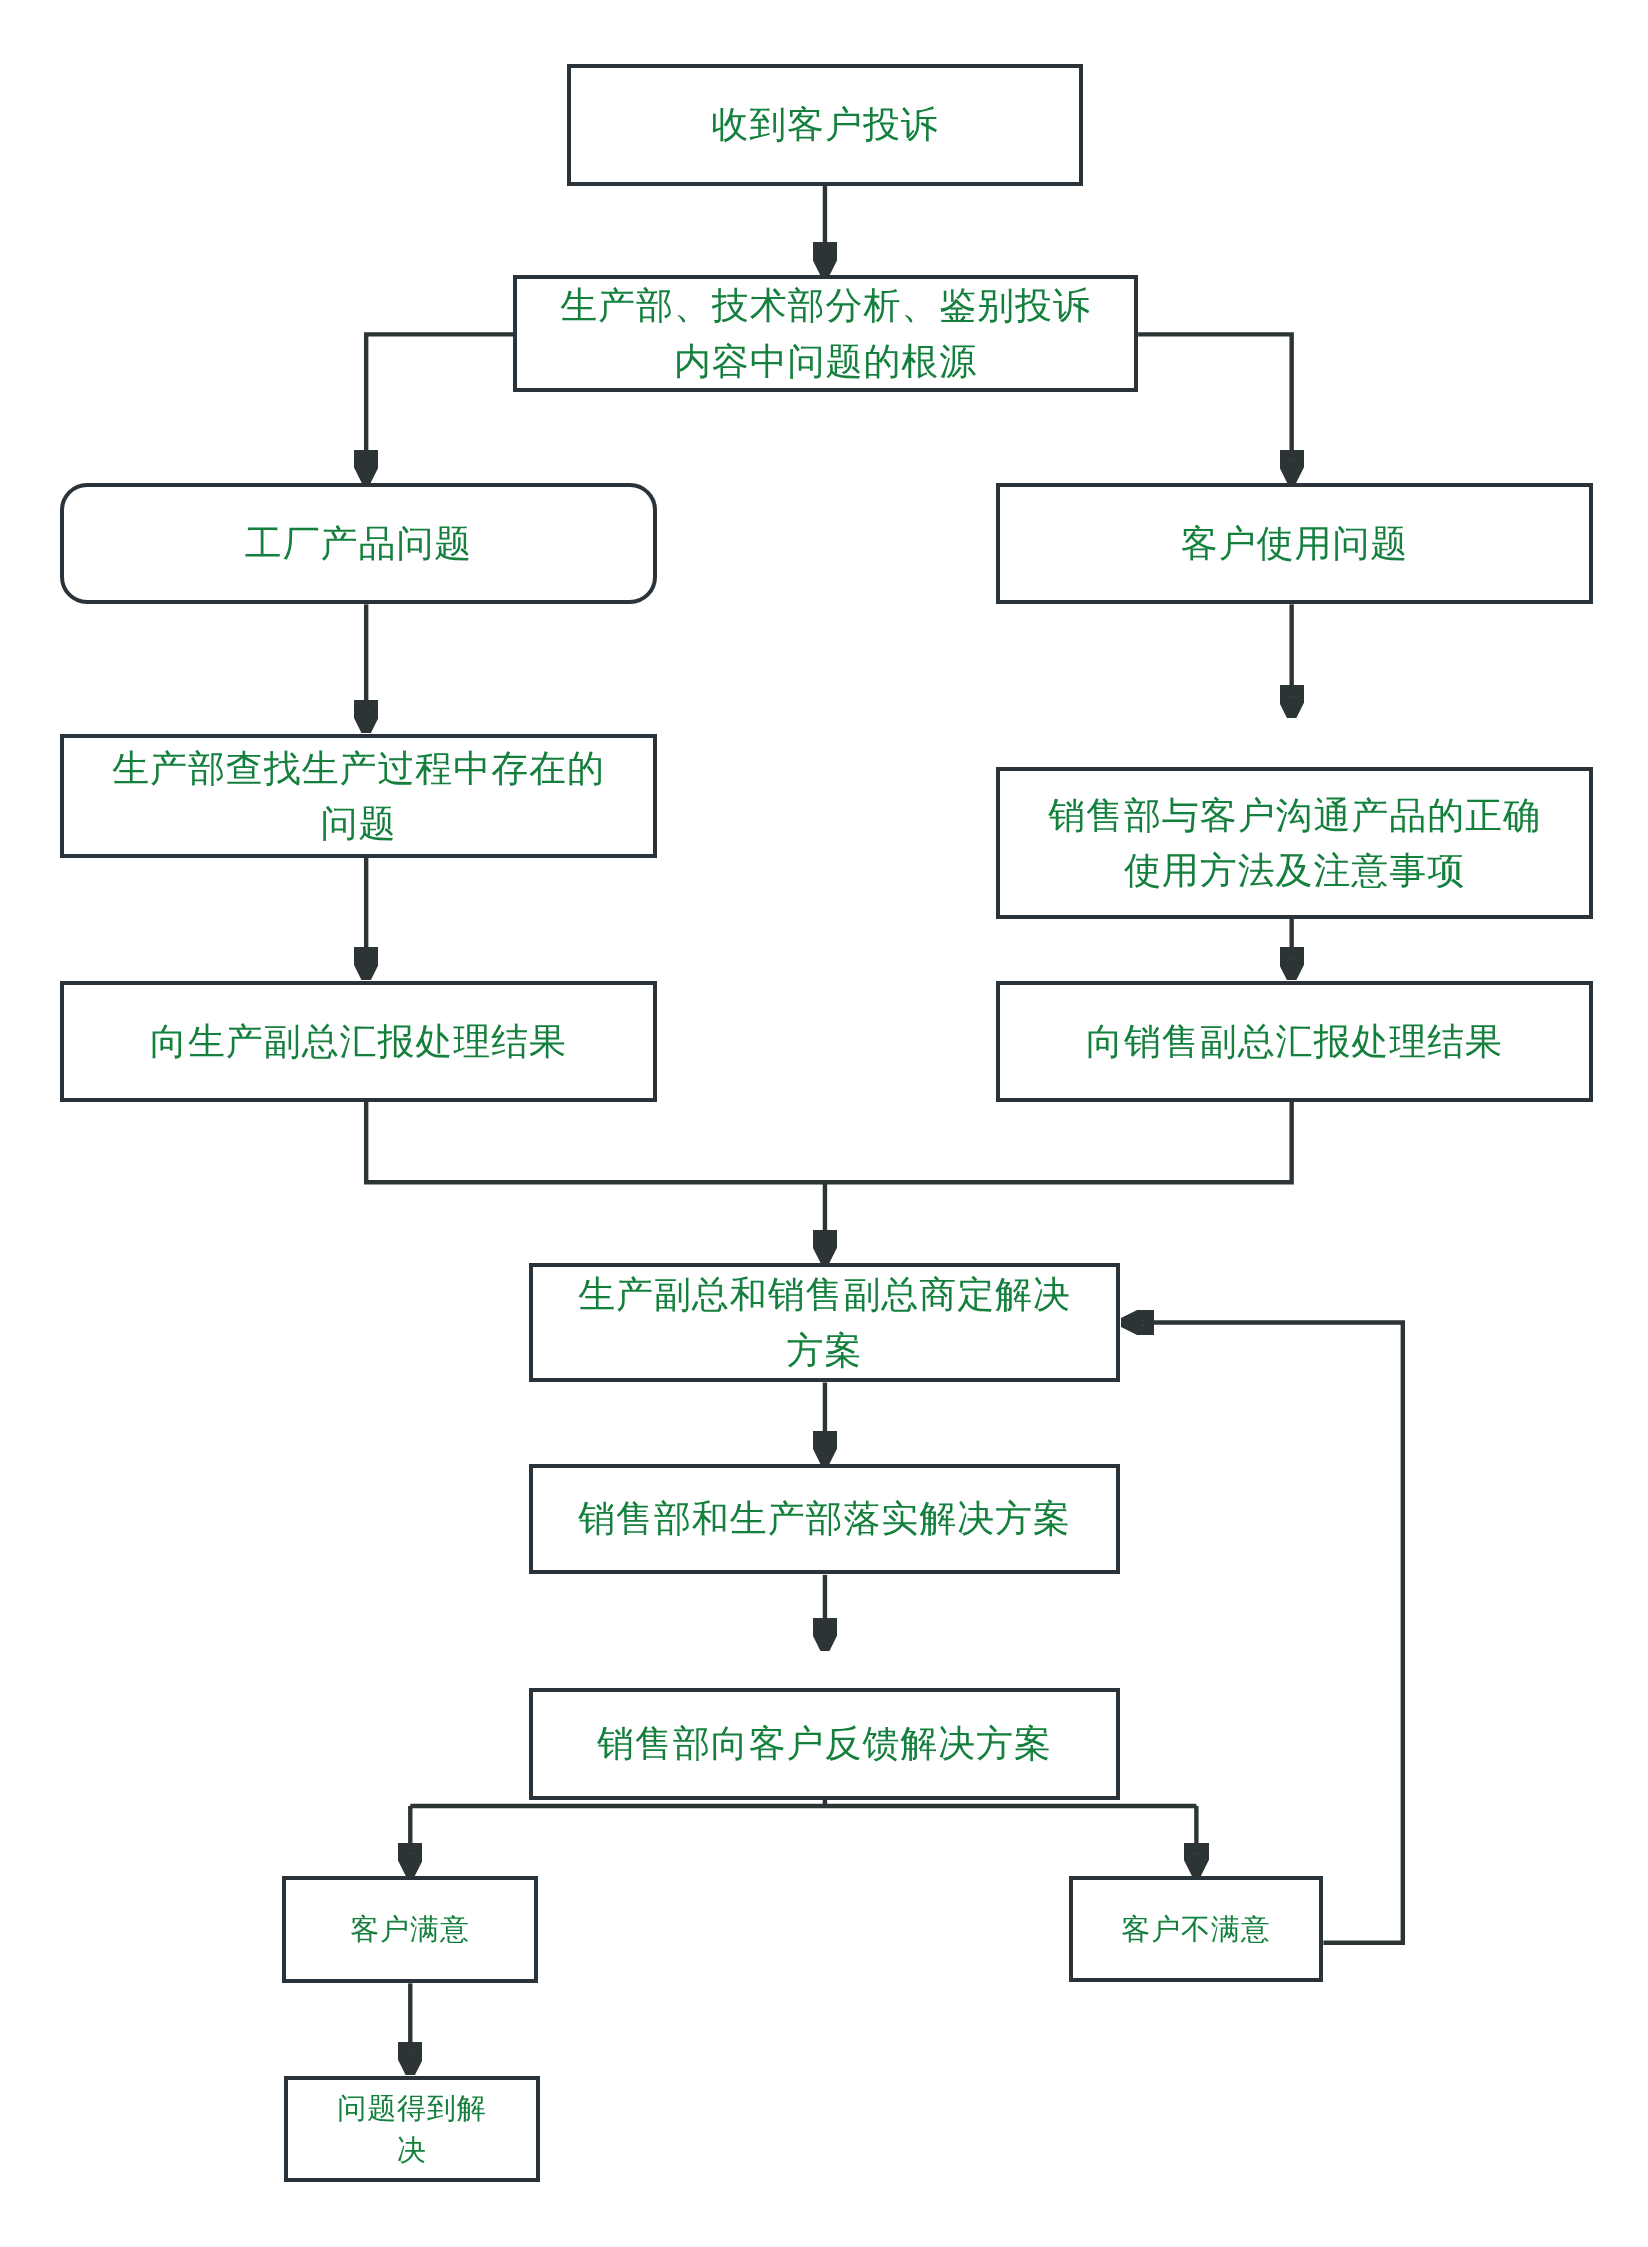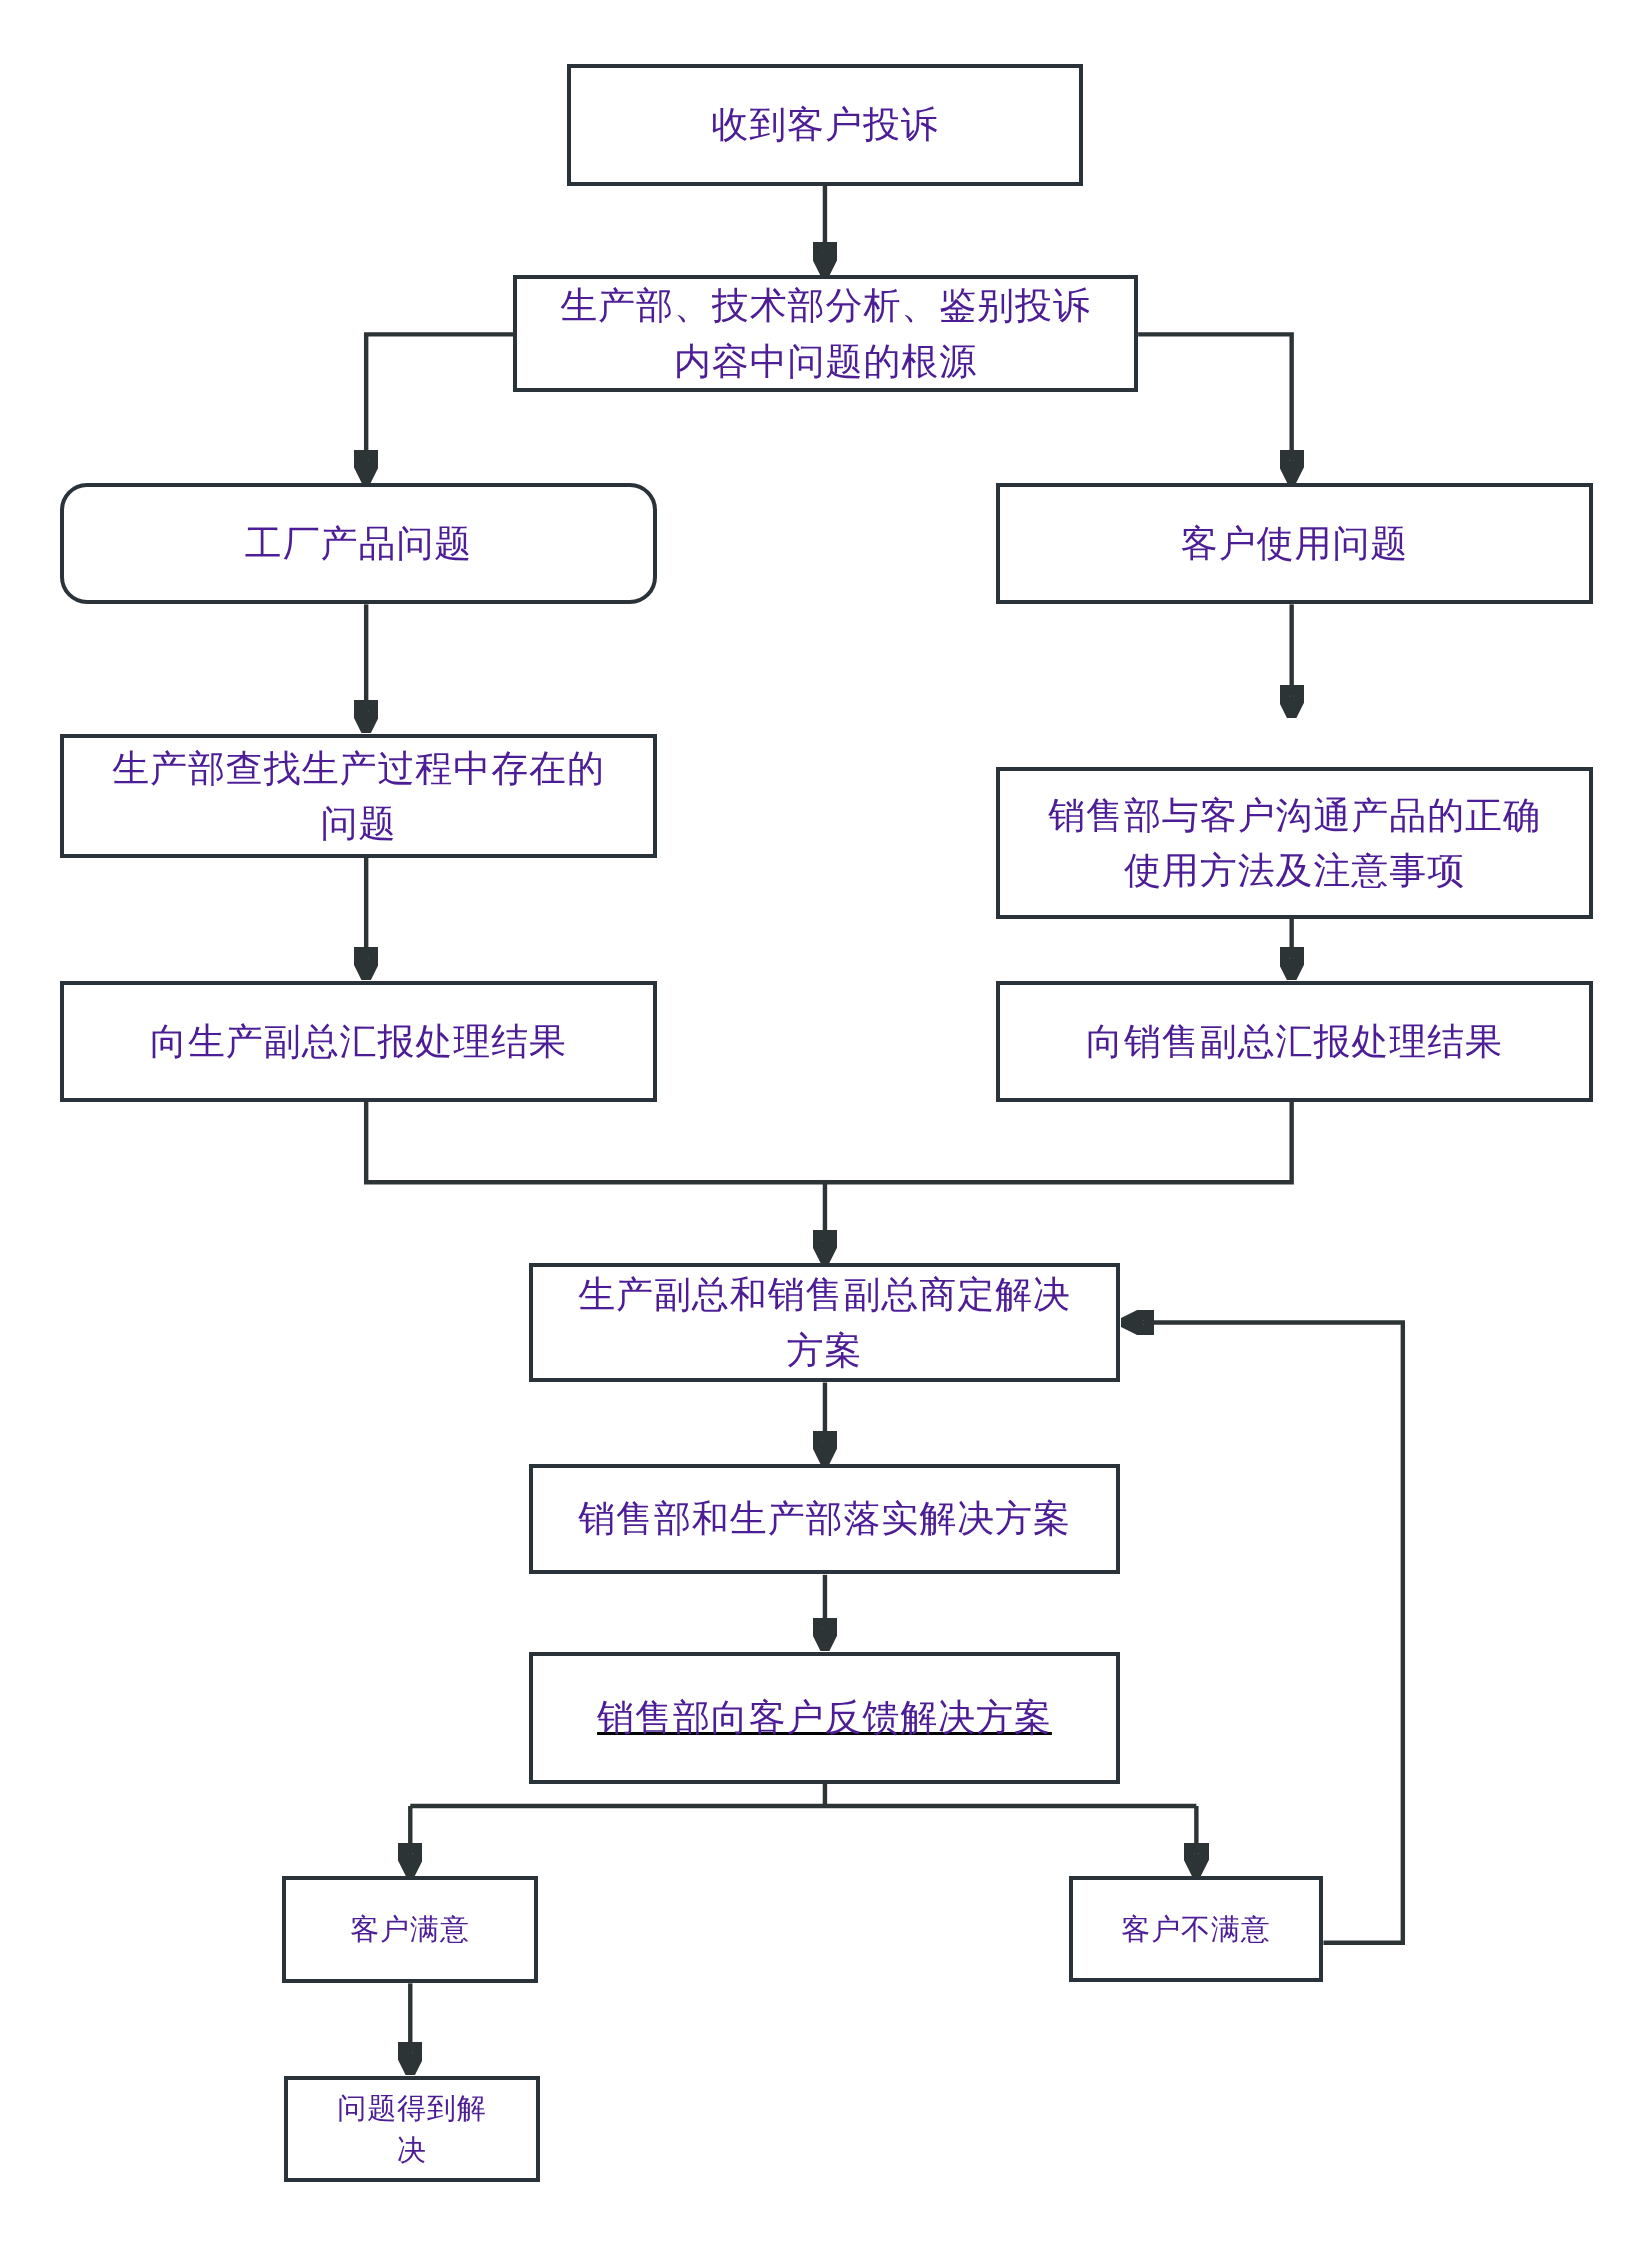--- a/index.html
+++ b/index.html
@@ -32,21 +32,21 @@
     border: 4.4px solid #2a323a;
     background: #ffffff;
     display: flex;
     align-items: center;
     justify-content: center;
     text-align: center;
   }
   .node-label {
     display: block;
     white-space: pre-line;
-    color: #4c1d95;
+    color: #15803d;
     font-size: 37px;
     line-height: 1.5;
     letter-spacing: 0.9px;
   }
   .node.small .node-label {
     font-size: 29px;
     line-height: 1.45;
   }
 </style>
 </head>
@@ -131,21 +131,21 @@
 
   <div class="node" style="left:529px; top:1263px; width:591px; height:119px;">
     <span class="node-label">生产副总和销售副总商定解决
 方案</span>
   </div>
 
   <div class="node" style="left:529px; top:1464px; width:591px; height:110px;">
     <span class="node-label">销售部和生产部落实解决方案</span>
   </div>
 
-  <div class="node" style="left:529px; top:1652px; width:591px; height:132px;text-decoration:underline;">
+  <div class="node" style="left:529px; top:1688px; width:591px; height:112px;">
     <span class="node-label">销售部向客户反馈解决方案</span>
   </div>
 
   <div class="node small" style="left:282px; top:1876px; width:256px; height:107px;justify-content:center;">
     <span class="node-label">客户满意</span>
   </div>
 
   <div class="node small" style="left:1069px; top:1876px; width:254px; height:106px;">
     <span class="node-label">客户不满意</span>
   </div>

